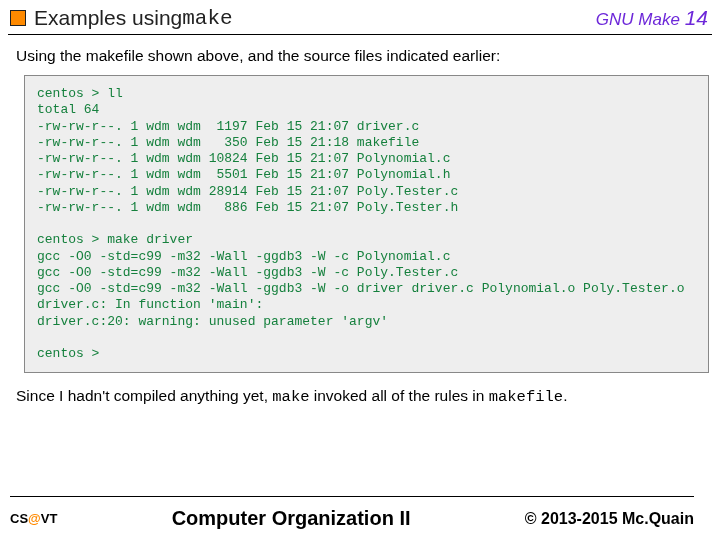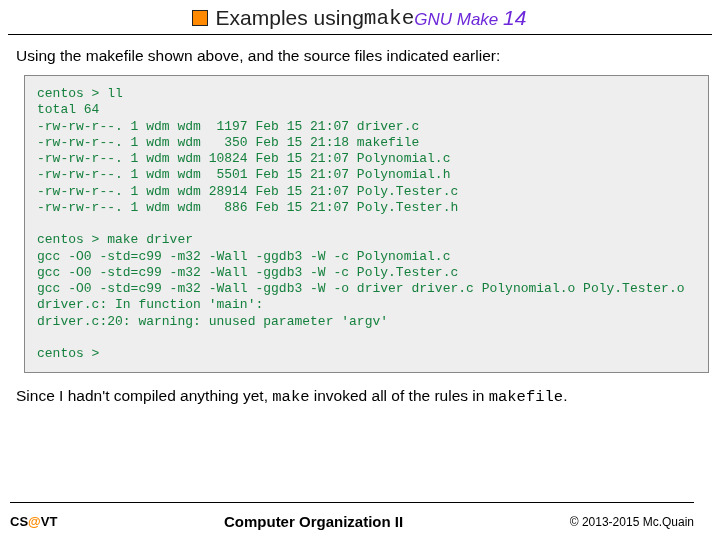--- a/index.html
+++ b/index.html
@@ -7,21 +7,21 @@
     padding: 0;
     font-family: Arial, sans-serif;
     width: 720px;
     height: 540px;
     background: #fff;
     position: relative;
     box-sizing: border-box;
   }
   .header {
     display: flex;
-    justify-content: center;
+    justify-content: space-between;
     align-items: center;
     padding: 6px 12px 4px 10px;
   }
   .title-left {
     display: flex;
     align-items: center;
     font-size: 21px;
     color: #222;
   }
   .orange-box {
@@ -77,24 +77,25 @@
   }
   .footer-row {
     display: flex;
     justify-content: space-between;
     align-items: center;
     font-size: 13px;
   }
   .footer-left .orange { color: #ff8a00; }
   .footer-center {
     font-weight: bold;
-    font-size: 15px;
+    font-size: 20px;
   }
   .footer-right {
-    font-size: 12px;
+    font-size: 16px;
+    font-weight: bold;
   }
 </style>
 </head>
 <body>
 
 <div class="header">
   <div class="title-left">
     <div class="orange-box"></div>
     <span>Examples using </span>
     <span class="mono">make</span>

